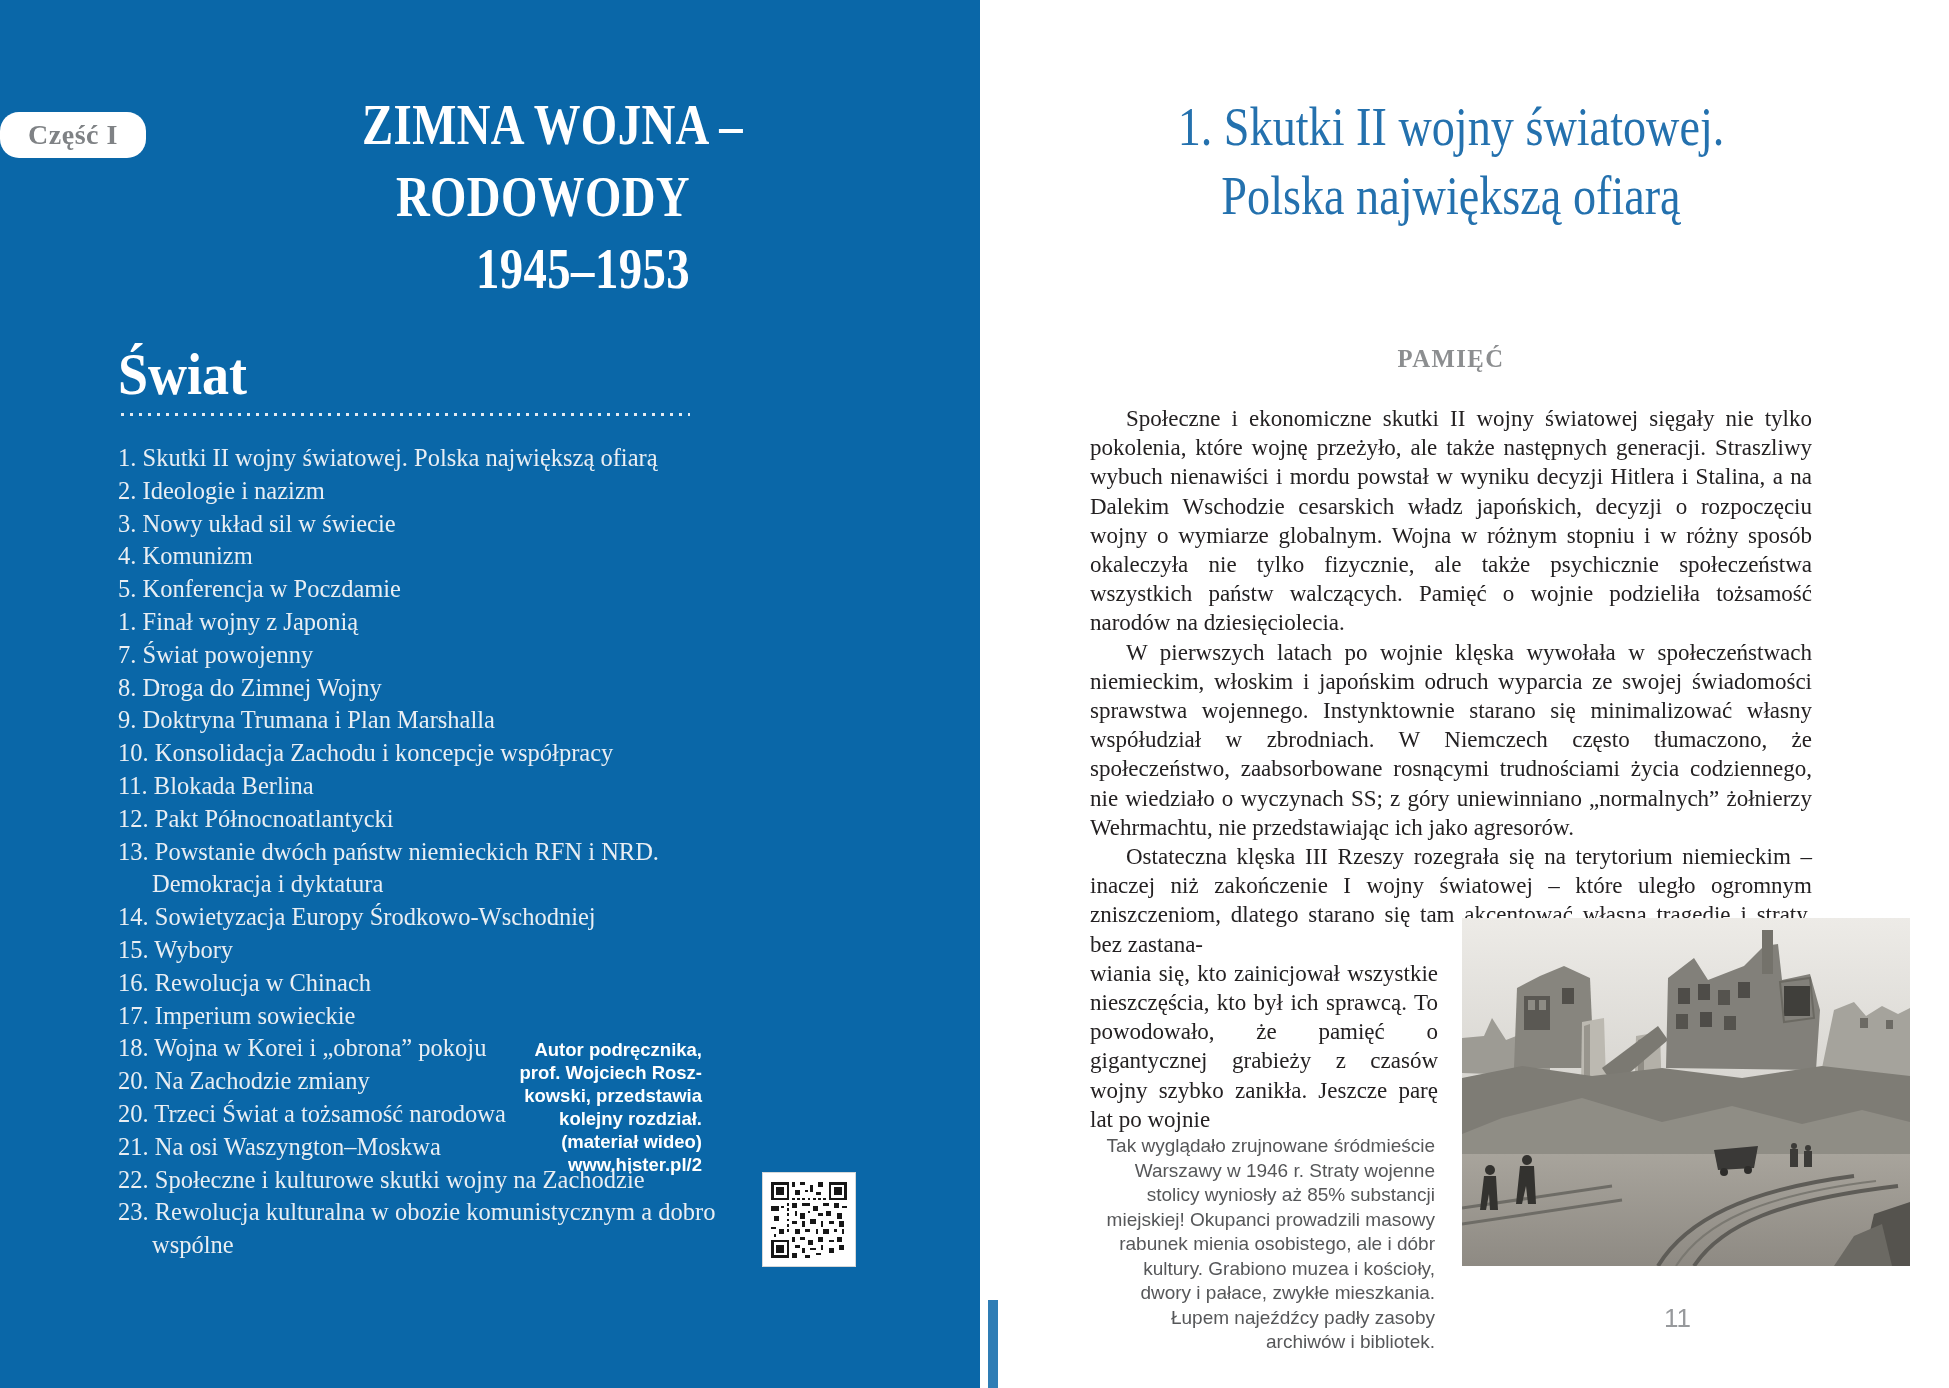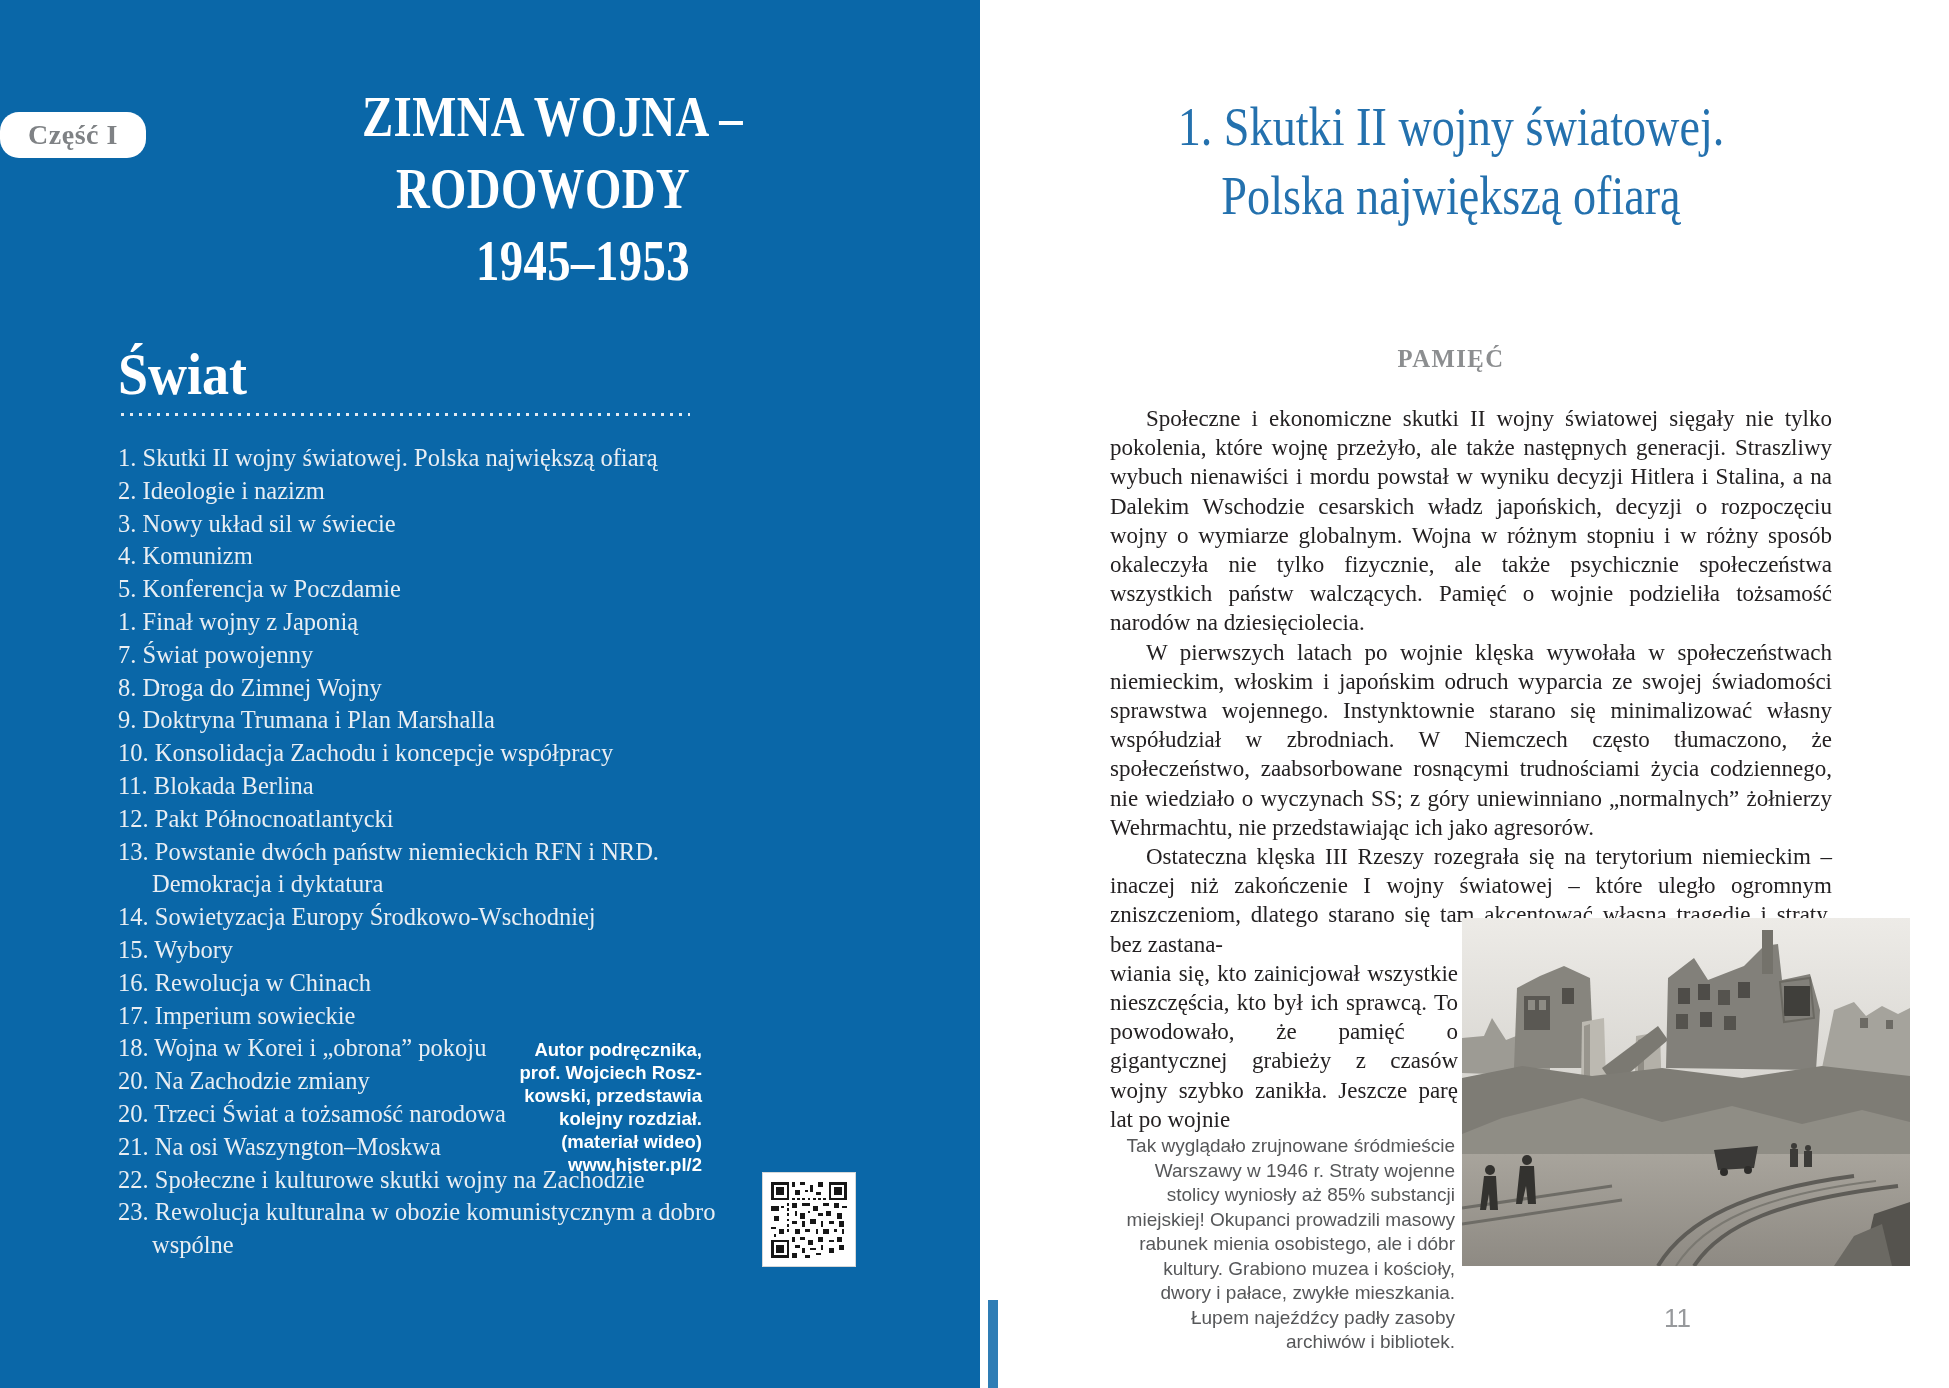--- a/index.html
+++ b/index.html
@@ -7,21 +7,21 @@
     position:relative;width:1949px;height:1388px;background:#ffffff;
     overflow:hidden;font-family:"Liberation Serif","DejaVu Serif",serif;
   }
   
   .left-page{position:absolute;left:0;top:0;width:980px;height:1388px;background:#0a67a8;}
   .part-label{
     position:absolute;left:0;top:112px;width:146px;height:46px;background:#ffffff;
     display:flex;align-items:center;justify-content:center;
     font-weight:bold;font-size:28px;color:#7f8285;letter-spacing:.5px;border-radius:19px;
   }
-  .book-title{position:absolute;left:290px;top:81px;width:400px;text-align:right;color:#ffffff;}
+  .book-title{position:absolute;left:290px;top:89px;width:400px;text-align:right;color:#ffffff;}
   .book-title .t-line{
     font-size:57px;font-weight:bold;line-height:72px;white-space:nowrap;
     transform:scaleX(.82);transform-origin:100% 50%;letter-spacing:.5px;
   }
   .section-heading{
     position:absolute;left:118px;top:340px;color:#ffffff;font-size:60px;font-weight:bold;
     transform:scaleX(.9);transform-origin:0 50%;letter-spacing:0px;white-space:nowrap;
   }
   .dotted-rule{
     position:absolute;left:118px;top:412px;width:572px;height:5px;
@@ -49,21 +49,21 @@
     font-size:55px;line-height:69px;white-space:nowrap;
     transform:scaleX(.84);transform-origin:50% 50%;
   }
   .kicker{
     position:absolute;left:1090px;top:344px;width:722px;text-align:center;color:#8c8e90;
     font-weight:bold;font-size:26px;letter-spacing:1.5px;
     transform:scaleX(.95);transform-origin:50% 50%;
   }
   .body-col{
     position:absolute;left:1090px;top:404px;width:722px;color:#242122;
-    font-size:23px;line-height:29.2px;text-align:justify;margin-left:20px;
+    font-size:23px;line-height:29.2px;text-align:justify;
   }
   .body-col p{margin:0;text-indent:36px;}
   .body-col p.cont{text-indent:0;}
   .narrow{width:348px;}
   .photo-caption{
     width:345px;margin-top:26px;text-align:right;color:#565759;
     font-family:"Liberation Sans","DejaVu Sans",sans-serif;
     font-size:19px;line-height:24.5px;text-indent:0;
   }
   .photo{position:absolute;left:1462px;top:918px;width:448px;height:348px;}

